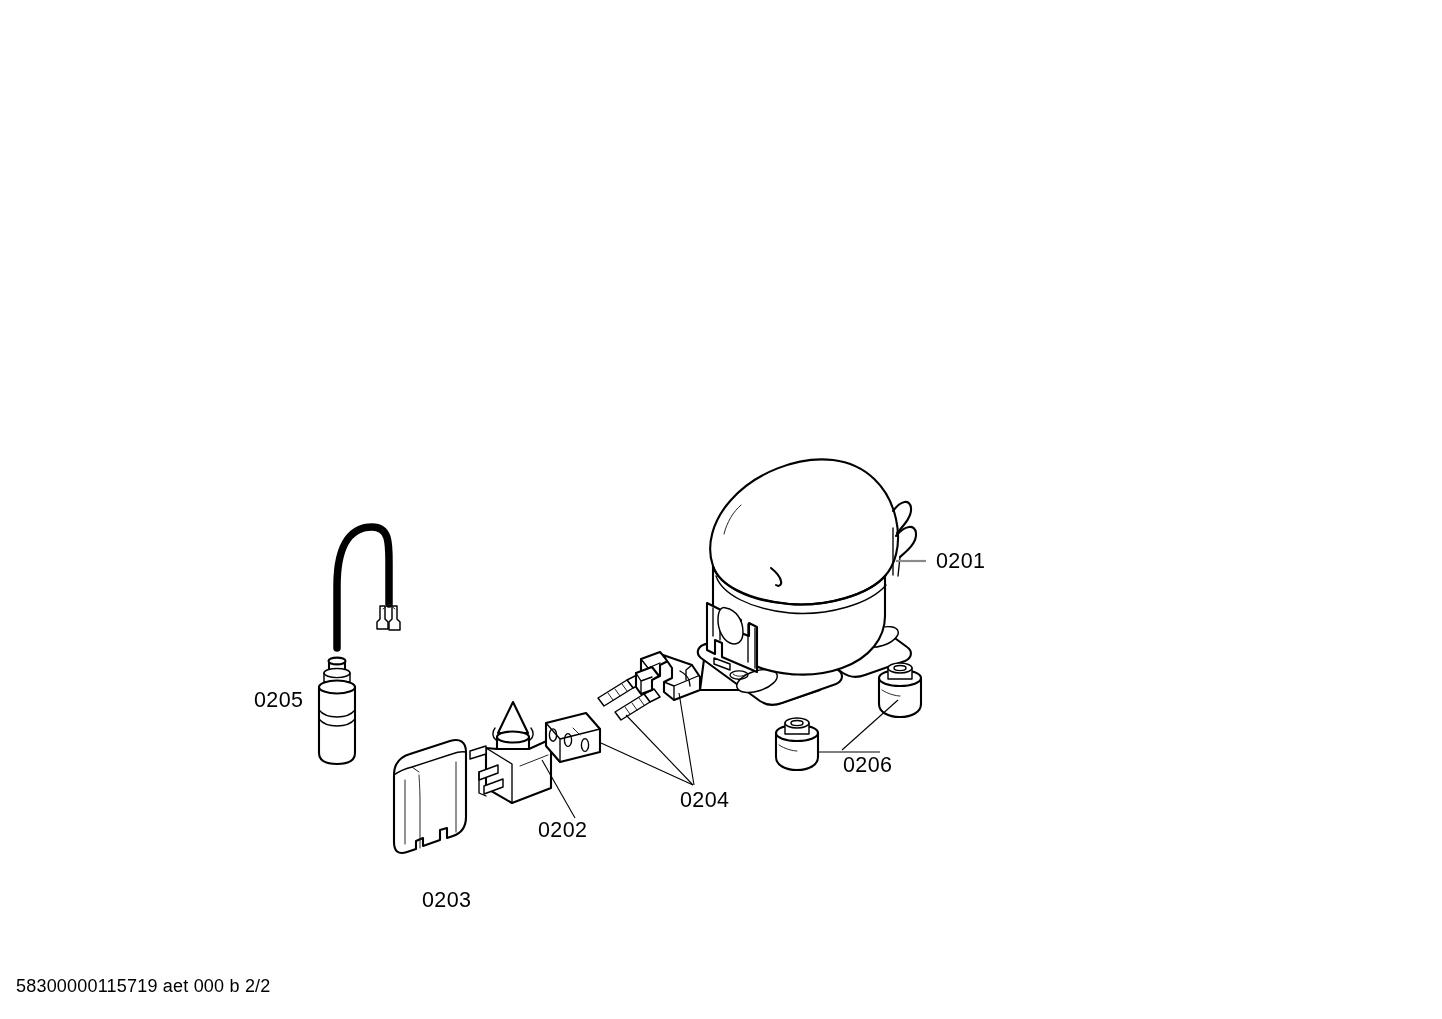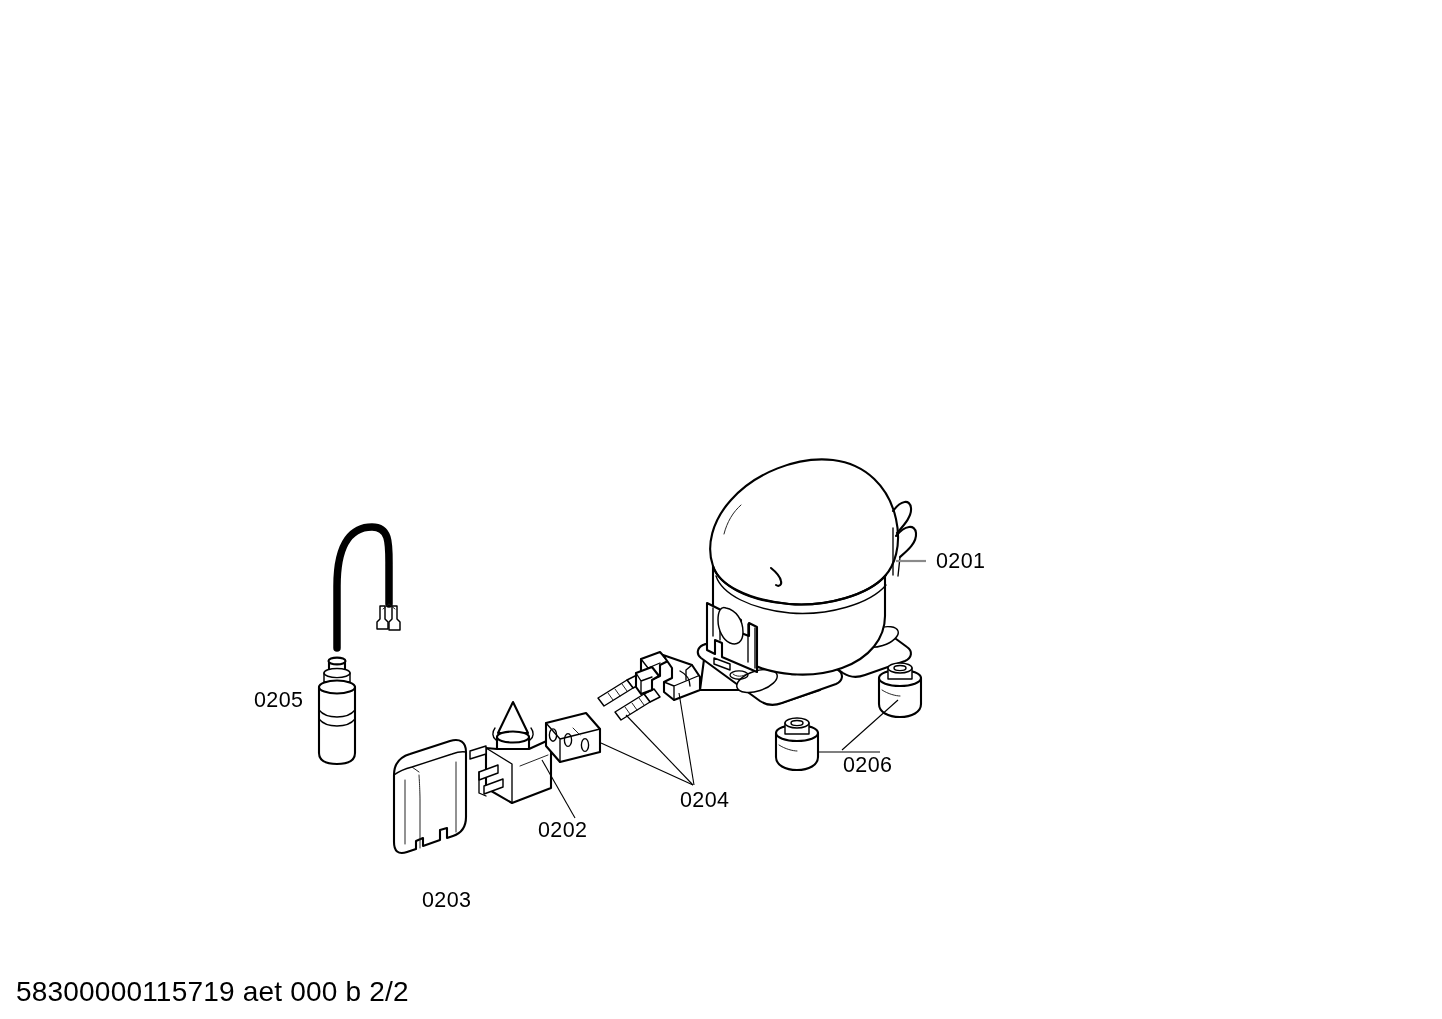--- a/index.html
+++ b/index.html
@@ -85,21 +85,21 @@
     font-family: "Liberation Sans", sans-serif;
     font-size: 21.5px;
     fill: #000000;
     letter-spacing: 0.4px;
   }
   .footer-text {
     position: absolute;
     left: 16px;
     top: 976px;
     font-family: "Liberation Sans", sans-serif;
-    font-size: 28px;
+    font-size: 18px;
     color: #000000;
     letter-spacing: 0.2px;
     white-space: nowrap;
     text-align: right;
   }
 </style>
 </head>
 <body>
 
 <div id="diagram-root">

